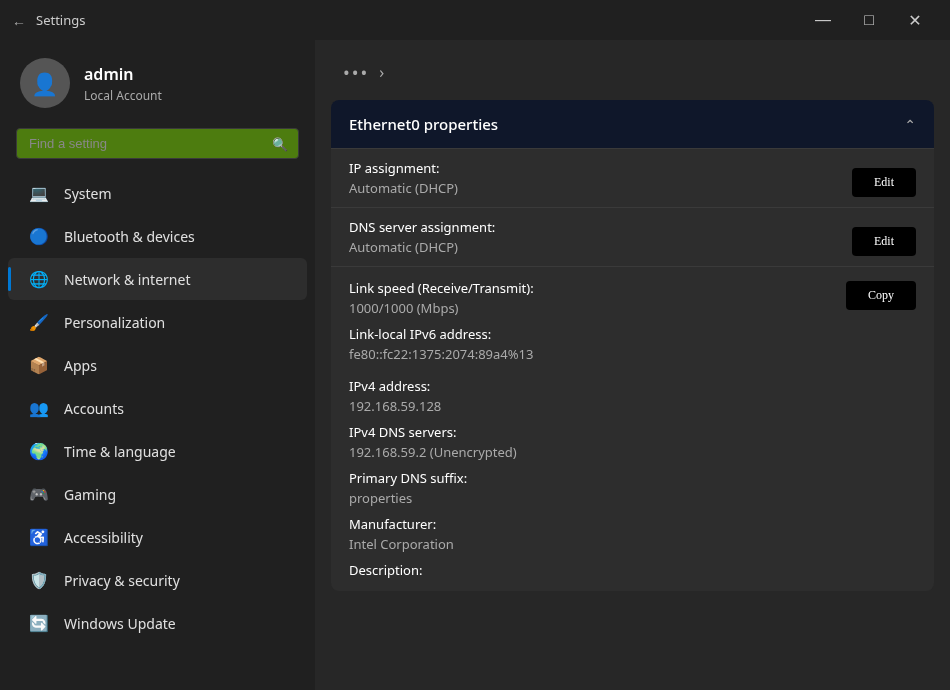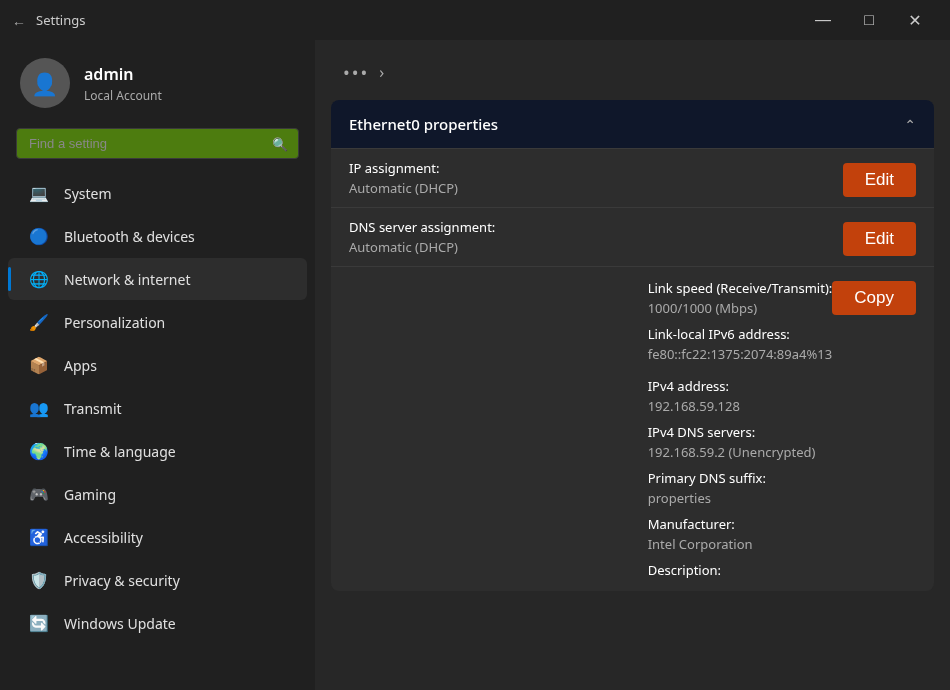--- a/index.html
+++ b/index.html
@@ -229,29 +229,30 @@
       color: #fff;
       font-weight: 400;
     }
     .prop-value {
       font-size: 13px;
       color: #aaa;
       margin-top: 2px;
     }
 
     .edit-btn, .copy-btn {
-      background: #c2410c;
+      background: #000000;
       border: none;
       border-radius: 4px;
       color: #fff;
-      font-size: 17px;
+      font-size: 12px;
       padding: 7px 22px;
       cursor: pointer;
       white-space: nowrap;
       flex-shrink: 0;
+      font-family: Liberation Serif, serif;
     }
 
     
     .content-area::-webkit-scrollbar { width: 6px; }
     .content-area::-webkit-scrollbar-track { background: transparent; }
     .content-area::-webkit-scrollbar-thumb { background: #555; border-radius: 3px; }
 
     
     .icon-system { color: #3fa8f5; }
     .icon-bluetooth { color: #3fa8f5; }
@@ -315,21 +316,21 @@
       <div class="nav-item">
         <span class="nav-icon icon-personalization">🖌️</span>
         <span class="nav-label">Personalization</span>
       </div>
       <div class="nav-item">
         <span class="nav-icon icon-apps">📦</span>
         <span class="nav-label">Apps</span>
       </div>
       <div class="nav-item">
         <span class="nav-icon icon-accounts">👥</span>
-        <span class="nav-label">Transmit</span>
+        <span class="nav-label">Accounts</span>
       </div>
       <div class="nav-item">
         <span class="nav-icon icon-time">🌍</span>
         <span class="nav-label">Time &amp; language</span>
       </div>
       <div class="nav-item">
         <span class="nav-icon icon-gaming">🎮</span>
         <span class="nav-label">Gaming</span>
       </div>
       <div class="nav-item">
@@ -370,21 +371,21 @@
       </div>
 
       <div class="prop-row">
         <div class="prop-row-content">
           <div class="prop-label">DNS server assignment:</div>
           <div class="prop-value">Automatic (DHCP)</div>
         </div>
         <button class="edit-btn">Edit</button>
       </div>
 
-      <div class="prop-row" style="align-items:flex-start; padding-top:12px; padding-bottom:12px;justify-content:flex-end;">
+      <div class="prop-row" style="align-items:flex-start; padding-top:12px; padding-bottom:12px;">
         <div class="prop-row-content">
           <div class="prop-label">Link speed (Receive/Transmit):</div>
           <div class="prop-value">1000/1000 (Mbps)</div>
 
           <div class="prop-label" style="margin-top:8px;">Link-local IPv6 address:</div>
           <div class="prop-value">fe80::fc22:1375:2074:89a4%13</div>
 
           <div class="prop-label" style="margin-top:14px;">IPv4 address:</div>
           <div class="prop-value">192.168.59.128</div>
 

